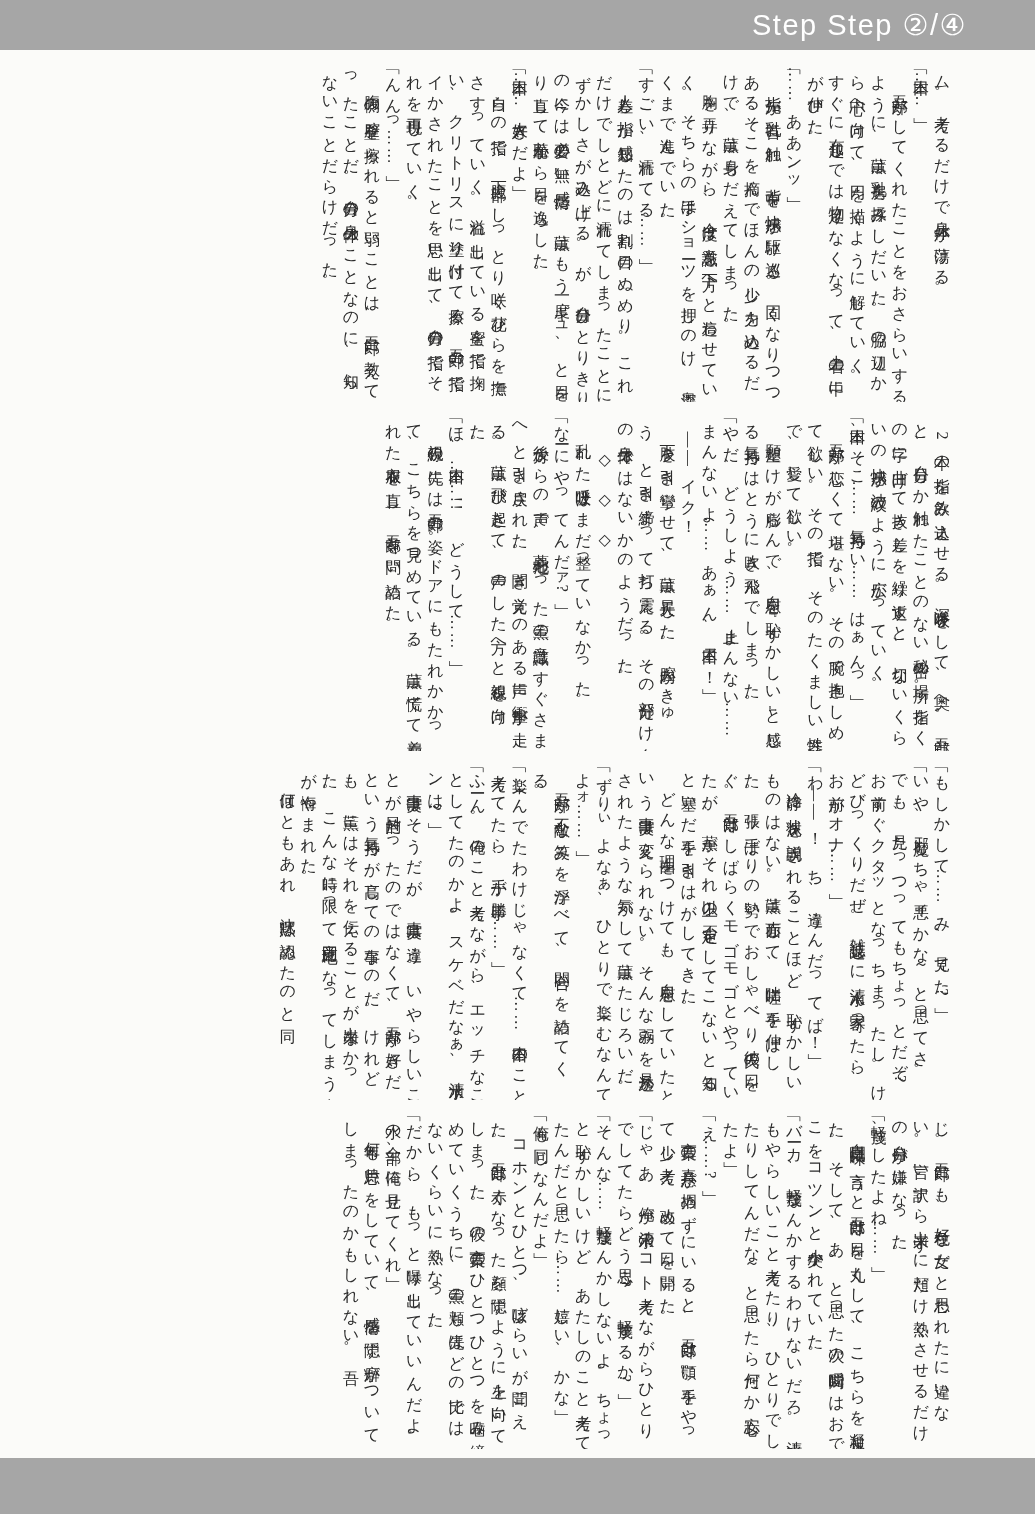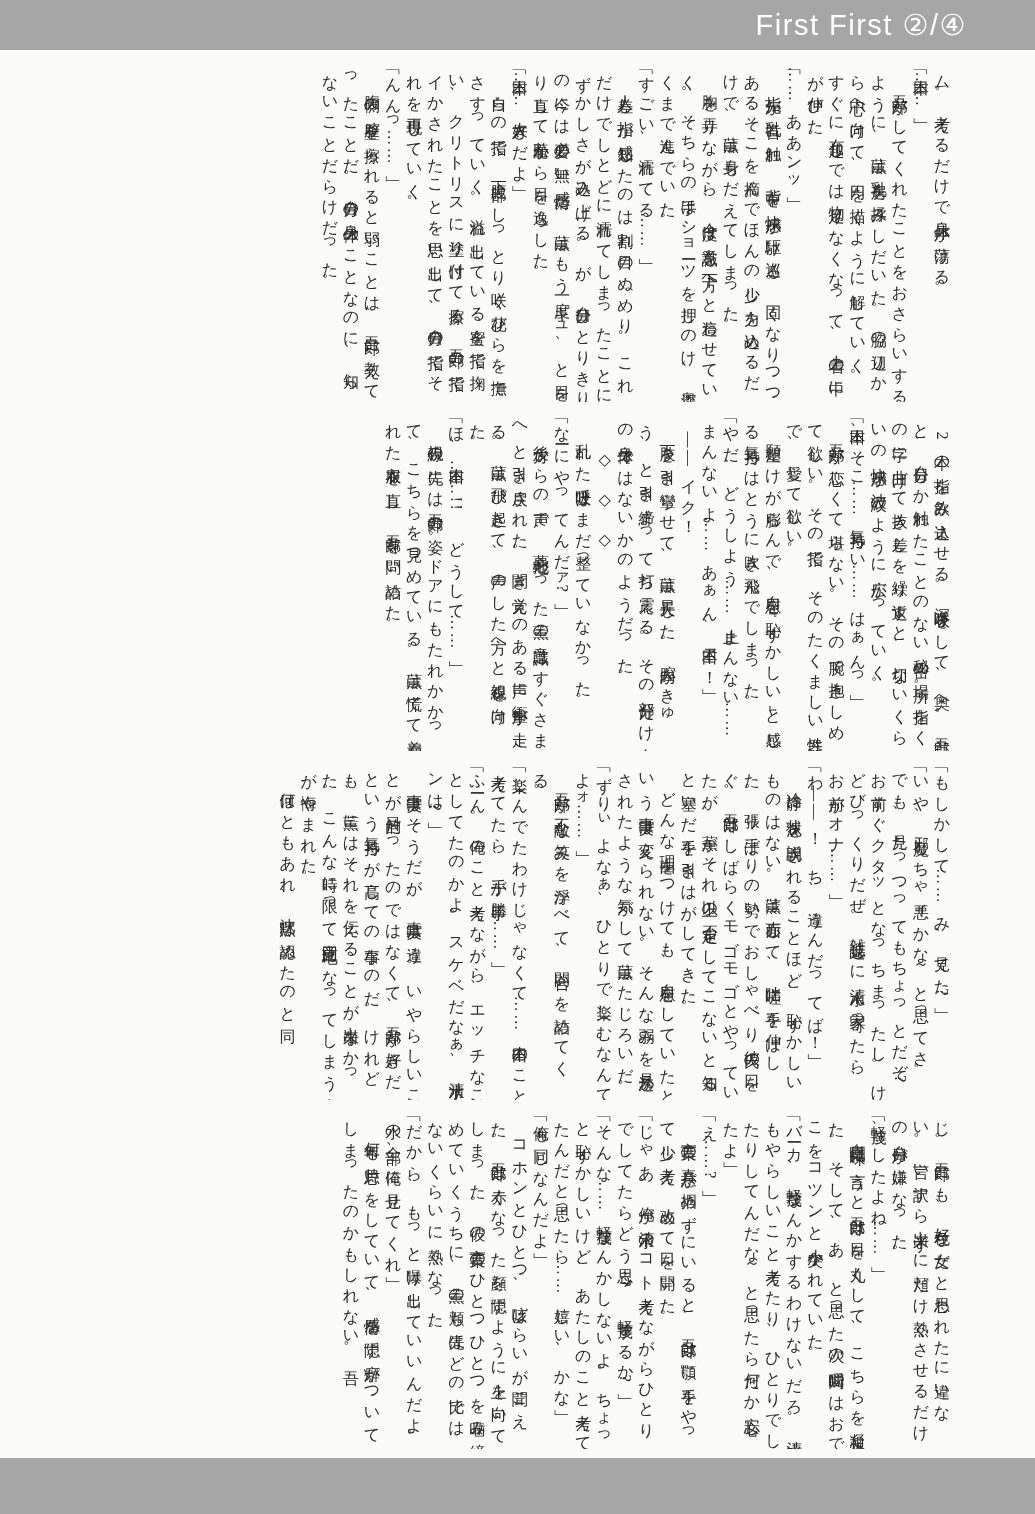--- a/index.html
+++ b/index.html
@@ -65,21 +65,21 @@
     margin: 0;
     padding: 0;
   }
 </style>
 </head>
 <body style="--bar-gray: #a6a6a6; --header-text: #ffffff; --text-color: #2b2b2b; --page-bg: #fbfbf9;">
 
 <div class="page">
 
   <div class="bar header-bar">
-    <span class="header-title">First First ②/④</span>
+    <span class="header-title">Step Step ②/④</span>
   </div>
 
   <div class="text-area">
     <div class="band">
         <p>ム。考えるだけで身体が蕩ける。</p>
         <p>「本田……」</p>
         <p>　吾郎がしてくれたことをおさらいするように、薫は乳房を揉みしだいた。脇の辺りから中心へ向けて、円を描くように解していく。すぐに布越しでは物足りなくなって、上着の中に手が伸びた。</p>
         <p>「……ああンッ」</p>
         <p>　指先が乳首に触れ、背中を快感が駆け巡る。固くなりつつあるそこを摘んでほんの少し力を込めるだけで、薫は身もだえてしまった。</p>
         <p>　胸を弄りながら、今度は意識を下方へと這わせていく。そちらの手はショーツを押しのけ、奥深くまで進んでいた。</p>

